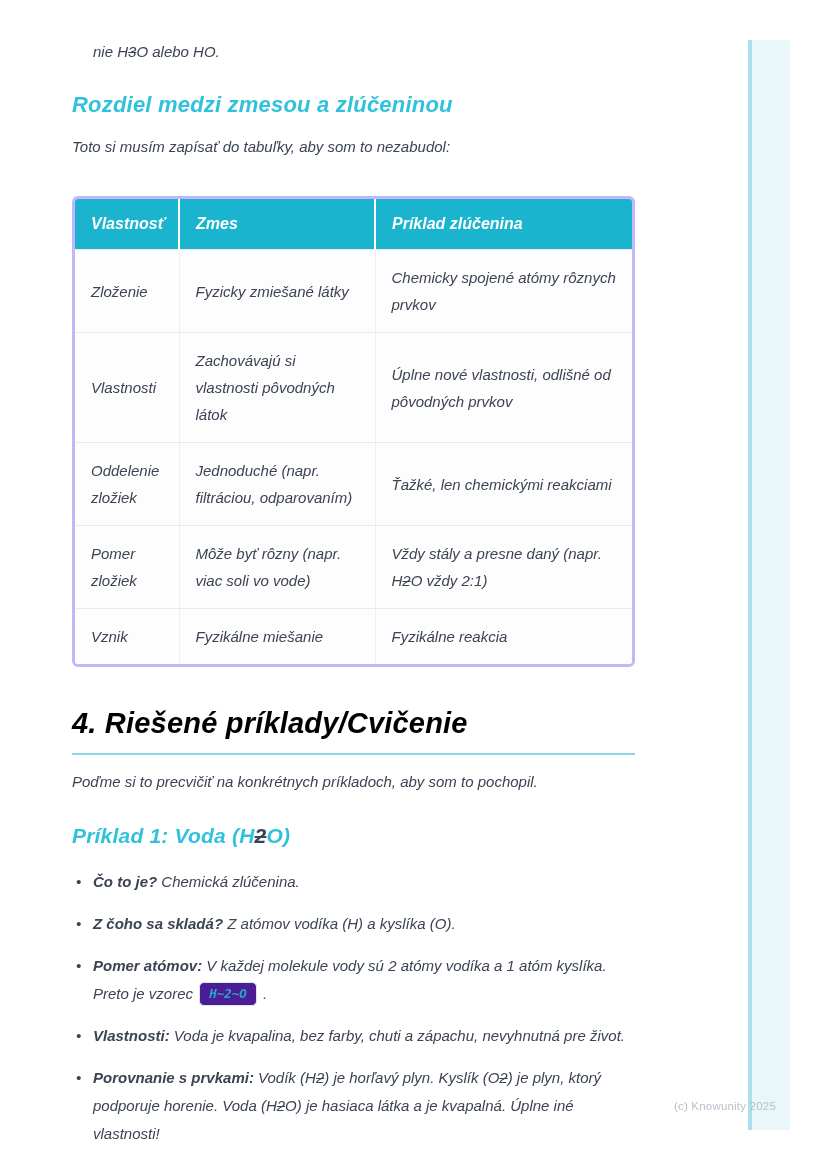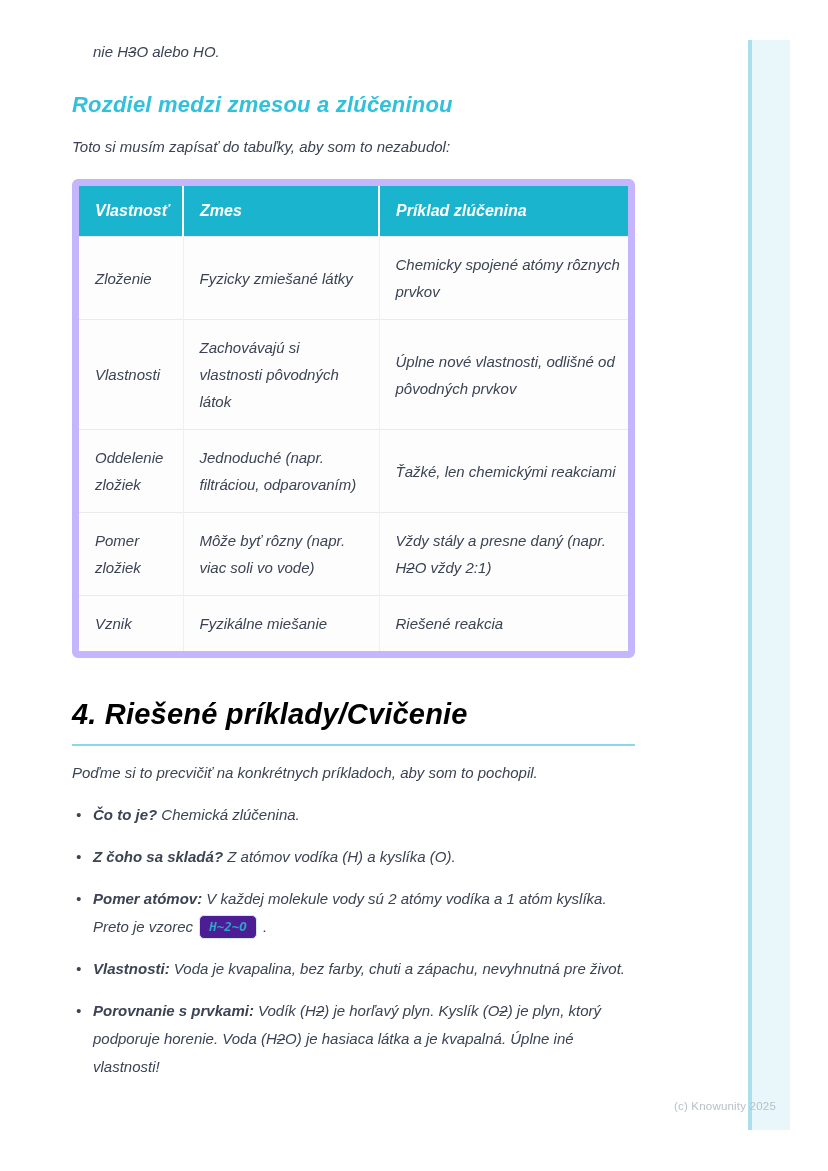--- a/index.html
+++ b/index.html
@@ -26,21 +26,21 @@
     font-size:15px;line-height:21px;
   }
   .strike{text-decoration:line-through;}
   .b{font-weight:700;}
   .dark{color:#3b4354;}
   h2.section-h{
     margin:28px 0 0;font-size:22px;line-height:30px;font-weight:700;
     color:#31c1db;letter-spacing:.2px;
   }
   p.lead{margin:16px 0 0;font-size:15px;line-height:21px;}
-  .tbl-wrap{margin-top:22px;border:7px solid #c4b5fd;border-radius:6px;overflow:hidden;background:#fdfdfd;}
+  .tbl-wrap{margin-top:39px;border:3px solid #c4b5fd;border-radius:6px;overflow:hidden;background:#fdfdfd;}
   table.cmp{border-collapse:collapse;width:100%;table-layout:fixed;}
   table.cmp col.c1{width:104px;}
   table.cmp col.c2{width:196px;}
   table.cmp col.c3{width:263px;}
   table.cmp th{
     background:#1ab4cf;color:#ffffff;font-weight:700;font-size:16px;
     text-align:left;padding:16px 16px;border-right:2px solid #ffffff;
   }
   table.cmp th:last-child{border-right:none;}
   table.cmp td{
@@ -119,31 +119,32 @@
             <td><span>Ťažké, len chemickými reakciami</span></td>
           </tr>
           <tr>
             <td><span>Pomer zložiek</span></td>
             <td><span>Môže byť rôzny (napr. viac soli vo vode)</span></td>
             <td><span>Vždy stály a presne daný (napr. H</span><span class="strike">2</span><span>O vždy 2:1)</span></td>
           </tr>
           <tr>
             <td><span>Vznik</span></td>
             <td><span>Fyzikálne miešanie</span></td>
-            <td><span>Riešené reakcia</span></td>
+            <td><span>Fyzikálne reakcia</span></td>
           </tr>
         </tbody>
     </table>
   </div>
 
   <h1 class="big-h">4. Riešené príklady/Cvičenie</h1>
   <hr class="h-rule">
 
   <p class="lead">Poďme si to precvičiť na konkrétnych príkladoch, aby som to pochopil.</p>
 
+  <h3 class="example-h"><span>Príklad 1: Voda (H</span><span class="strike dark">2</span><span>O)</span></h3>
 
   <ul class="points">
       <li><span class="b">Čo to je?</span><span> Chemická zlúčenina.</span></li>
       <li><span class="b">Z čoho sa skladá?</span><span> Z atómov vodíka (H) a kyslíka (O).</span></li>
       <li><span class="b">Pomer atómov:</span><span> V každej molekule vody sú 2 atómy vodíka a 1 atóm kyslíka. Preto je vzorec </span><span class="chip">H~2~O</span><span> .</span></li>
       <li><span class="b">Vlastnosti:</span><span> Voda je kvapalina, bez farby, chuti a zápachu, nevyhnutná pre život.</span></li>
       <li><span class="b">Porovnanie s prvkami:</span><span> Vodík (H</span><span class="strike">2</span><span>) je horľavý plyn. Kyslík (O</span><span class="strike">2</span><span>) je plyn, ktorý podporuje horenie. Voda (H</span><span class="strike">2</span><span>O) je hasiaca látka a je kvapalná. Úplne iné vlastnosti!</span></li>
     </ul>
 
 </div>

